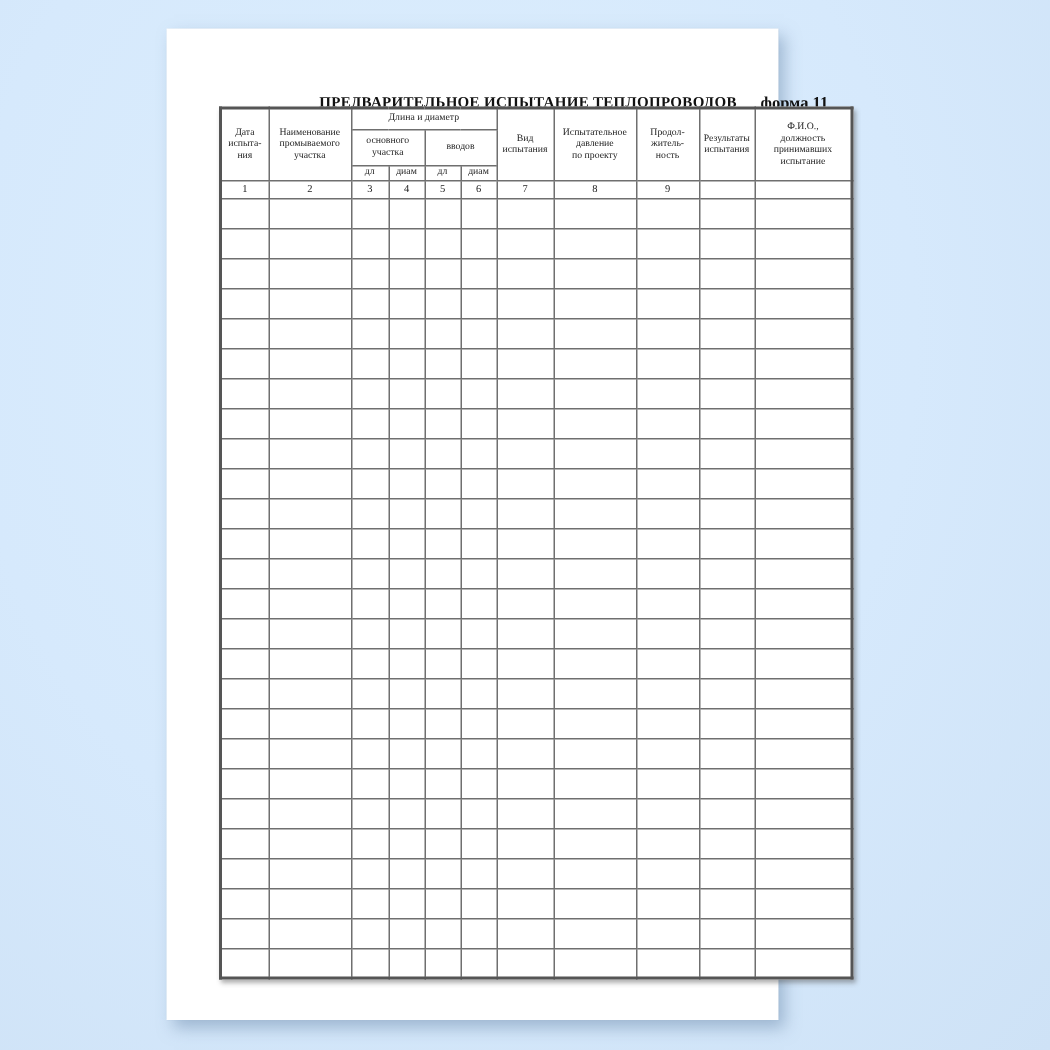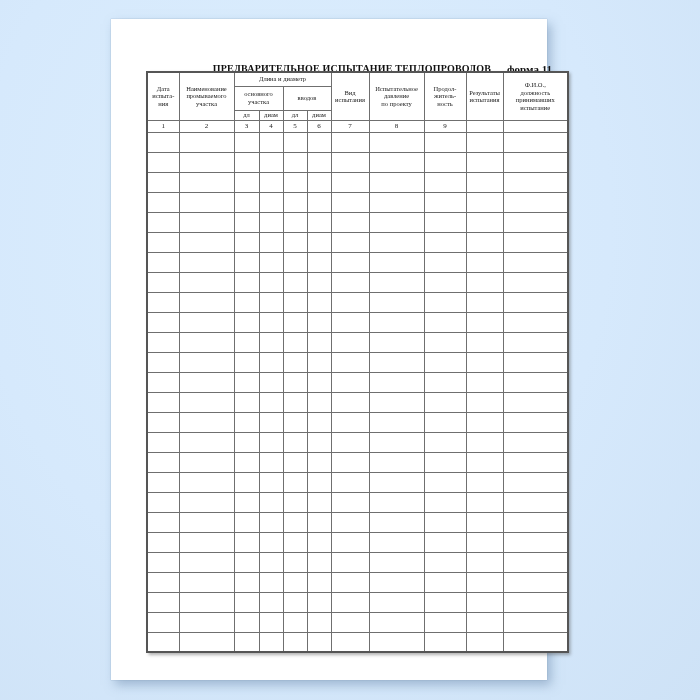--- a/index.html
+++ b/index.html
@@ -12,21 +12,20 @@
     background: radial-gradient(ellipse at 42% 32%, #dceefd 0%, #d6e9fc 55%, #cee2f6 100%);
   }
   .page {
     position: absolute;
     left: 111px;
     top: 19px;
     width: 408px;
     height: 661px;
     background: #ffffff;
     box-shadow: 0 0 1px rgba(130,155,185,0.9), 4px 5px 10px rgba(105,135,170,0.5);
-    padding-left: 28px;
   }
   .title-line {
     position: absolute;
     left: 0;
     top: 44px;
     width: 100%;
     height: 14px;
   }
   .doc-title {
     position: absolute;

